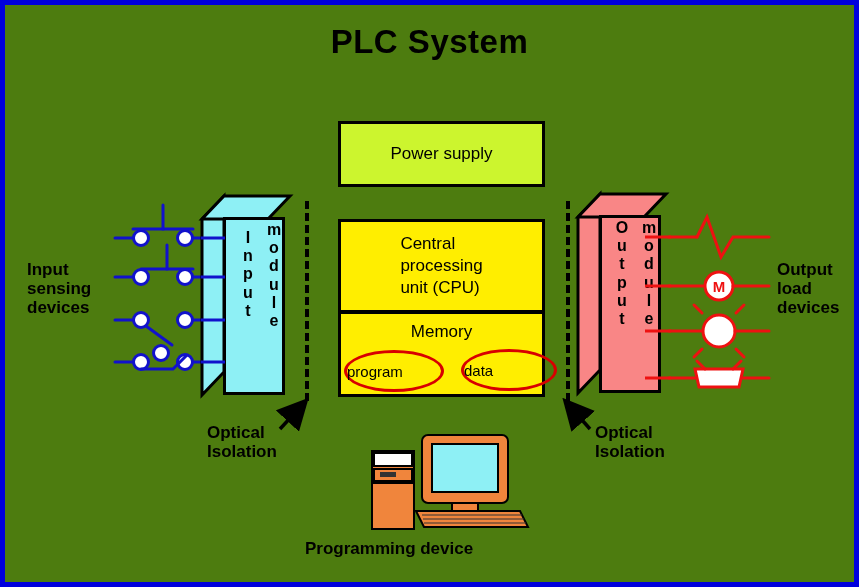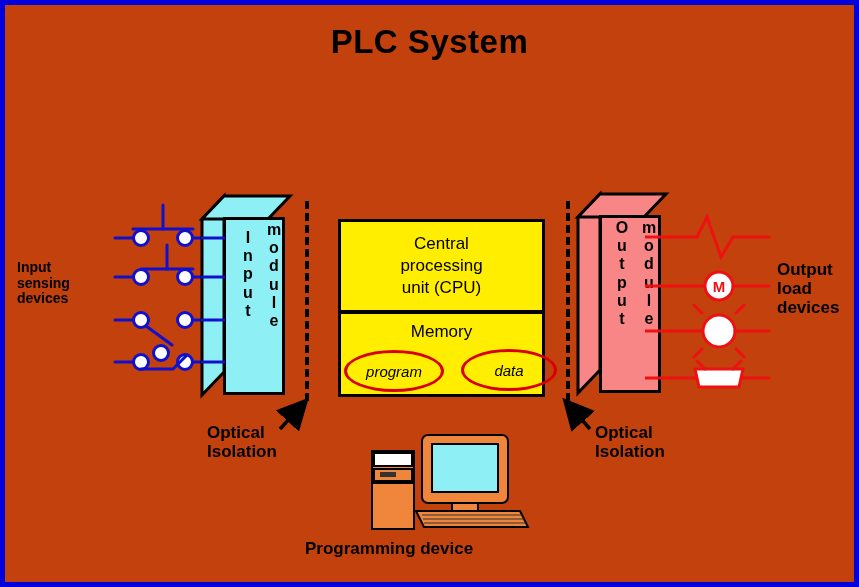--- a/index.html
+++ b/index.html
@@ -5,21 +5,21 @@
   * { box-sizing: border-box; margin: 0; padding: 0; }
   html, body {
     width: 859px; height: 587px;
     background: #ffffff;
     font-family: "Liberation Sans", sans-serif;
     overflow: hidden;
   }
   #frame {
     position: relative;
     width: 859px; height: 587px;
-    background: #c2410c;
+    background: #4d7c0f;
     border: 5px solid #0000dd;
     overflow: hidden;
   }
   #stage {
     position: absolute;
     left: 0; top: 0;
     width: 849px; height: 577px;
   }
   
   #title {
@@ -55,42 +55,40 @@
     left: 333px; top: 214px;
     width: 207px; height: 178px;
     background: #ffee00;
     border: 3px solid #000000;
   }
   #cpu-block {
     position: absolute;
     left: 0; top: 0; right: 0; height: 92px;
     border-bottom: 4px solid #000000;
     display: flex; align-items: center; justify-content: center;
-    text-align: center;
     font-size: 17px; line-height: 1.28; color: #000;
     white-space: pre-line;
   }
   #memory-block {
     position: absolute;
     left: 0; top: 96px; right: 0; bottom: 0;
   }
   #memory-title {
     position: absolute;
     left: 0; top: 4px; width: 100%;
     text-align: center;
     font-size: 17px; color: #000;
   }
   .mem-ellipse {
     position: absolute;
     border: 3px solid #d80000;
     border-radius: 50%;
-    display: flex; align-items: center; justify-content: center;
+    display: flex; align-items: center; justify-content: flex-start;
     font-size: 15px; color: #000;
     background: transparent;
-    font-style: italic;
   }
   #mem-program { left: 3px;  top: 32px; width: 100px; height: 42px; }
   #mem-data    { left: 120px; top: 31px; width: 96px;  height: 42px; }
 
   
   .module3d { position: absolute; }
   .m-front {
     position: absolute;
     border: 3px solid #000000;
   }
@@ -134,21 +132,21 @@
   }
 </style>
 </head>
 <body>
 
 <div id="frame">
   <div id="stage">
 
     <div id="title">PLC System</div>
 
-    <div class="lbl" style="left:12px; top:255px; width:96px; font-size:14px;">Input
+    <div class="lbl" style="left:22px; top:255px; width:96px; font-size:17px;">Input
 sensing
 devices</div>
 
     <div class="lbl" style="left:772px; top:255px; width:96px; font-size:17px;">Output
 load
 devices</div>
 
     <svg class="overlay" viewBox="0 0 849 577">
       <g stroke="#1111cc" stroke-width="3" fill="none" stroke-linecap="round">
 
@@ -300,20 +298,23 @@
       <line x1="275" y1="424" x2="299" y2="398" stroke="#000" stroke-width="3.5" marker-end="url(#ah)"></line>
       <line x1="585" y1="424" x2="562" y2="398" stroke="#000" stroke-width="3.5" marker-end="url(#ah)"></line>
     </svg>
 
     <div class="lbl" style="left:202px; top:418px; width:100px; font-size:17px;">Optical
 Isolation</div>
 
     <div class="lbl" style="left:590px; top:418px; width:100px; font-size:17px;">Optical
 Isolation</div>
 
+    <div id="power-supply">
+      <span>Power supply</span>
+    </div>
 
     <div id="cpu-stack">
       <div id="cpu-block">
         <span>Central
 processing
 unit (CPU)</span>
       </div>
       <div id="memory-block">
         <div id="memory-title">Memory</div>
         <div class="mem-ellipse" id="mem-program">

